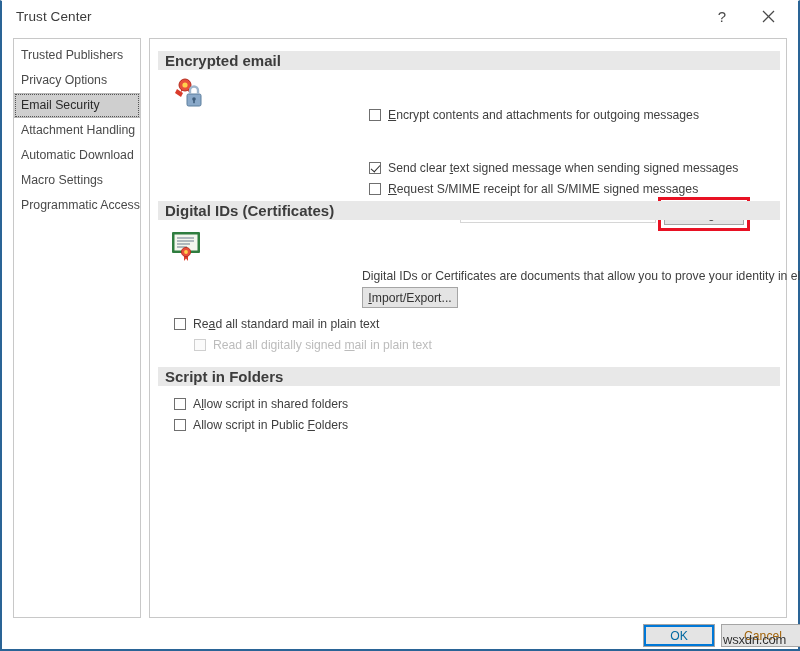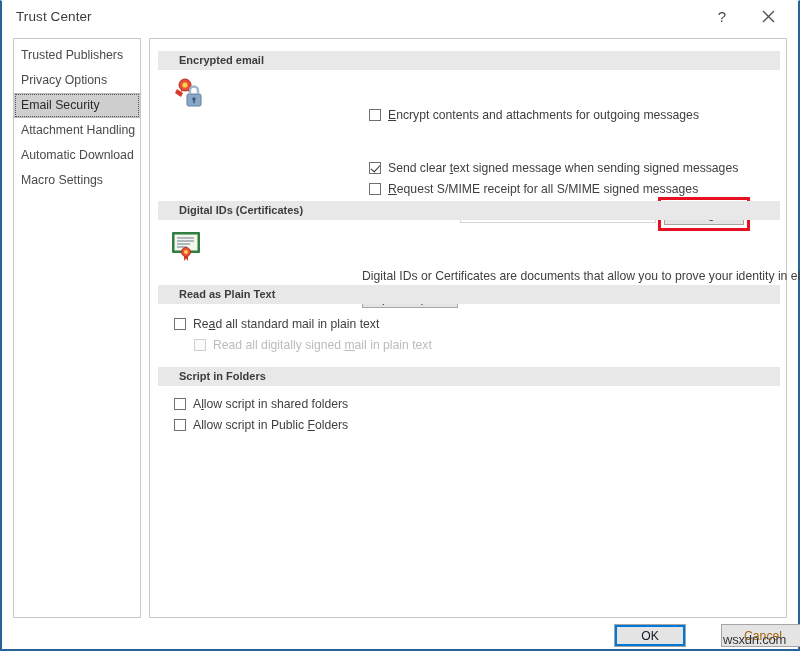--- a/index.html
+++ b/index.html
@@ -89,25 +89,25 @@
     border: 1px solid #c8c8c8;
     background: #ffffff;
   }
 
   .section-header {
     position: absolute;
     left: 8px;
     width: 622px;
     height: 19px;
     background: #e8e8e8;
-    font-size: 11px;
+    font-size: 15px;
     font-weight: bold;
     color: #3c3c3c;
     line-height: 19px;
-    padding-left: 21px;
+    padding-left: 7px;
     white-space: nowrap;
   }
 
   .cb-row {
     position: absolute;
     font-size: 12.2px;
     color: #3f3f3f;
     white-space: nowrap;
     display: flex;
     align-items: center;
@@ -191,28 +191,28 @@
     left: 212px; top: 230px;
     font-size: 12.2px;
     color: #3f3f3f;
     white-space: nowrap;
   }
   #import-export-btn { left: 212px; top: 248px; width: 96px; height: 21px; }
 
   
   #ok-btn {
     position: absolute;
-    left: 612px; top: 623px;
+    left: 641px; top: 623px;
     width: 72px; height: 23px;
     background: #e4e4e4;
     border: 1px solid #a5a5a5;
     outline: 2px solid #0078d7;
     outline-offset: -3px;
     font-size: 12.2px;
-    color: #0f172a;
+    color: #0369a1;
     display: flex; align-items: center; justify-content: center;
     cursor: default;
   }
   #cancel-btn {
     position: absolute;
     left: 719px; top: 623px;
     width: 84px; height: 23px;
     background: #e4e4e4;
     border: 1px solid #a5a5a5;
     font-size: 12.2px;
@@ -251,20 +251,21 @@
     </div>
   </div>
 
   <div id="sidebar">
     <div class="nav-item"><span>Trusted Publishers</span></div>
     <div class="nav-item"><span>Privacy Options</span></div>
     <div class="nav-item selected"><span>Email Security</span></div>
     <div class="nav-item"><span>Attachment Handling</span></div>
     <div class="nav-item"><span>Automatic Download</span></div>
     <div class="nav-item"><span>Macro Settings</span></div>
+    <div class="nav-item"><span>Programmatic Access</span></div>
   </div>
 
   <div id="main">
 
     <div class="section-header" style="top:12px;">Encrypted email</div>
 
     <div class="icon-wrap" style="left:20px; top:38px;">
       <svg width="34" height="34" viewBox="0 0 34 34">
         <path d="M11 3 L19 3 L19 15 L15 11.5 L11 15 Z" fill="#d93b2b"></path>
         <circle cx="15" cy="8" r="6" fill="#e8503c" stroke="#b52c1e" stroke-width="1"></circle>
@@ -322,21 +323,20 @@
         <circle cx="16" cy="23" r="1.9" fill="#ffd34d"></circle>
       </svg>
     </div>
 
     <div id="digital-id-desc">Digital IDs or Certificates are documents that allow you to prove your identity in electronic transactions.</div>
 
     <div class="winbtn" id="import-export-btn">
       <span><u class="acc">I</u>mport/Export...</span>
     </div>
 
-    <div class="section-header" style="top:246px;">Read as Plain Text</div>
 
     <div class="cb-row" style="left:24px; top:278px;">
       <span class="cbox"></span>
       <span>Re<u class="acc">a</u>d all standard mail in plain text</span>
     </div>
 
     <div class="cb-row disabled" style="left:44px; top:299px;">
       <span class="cbox disabled"></span>
       <span>Read all digitally signed <u class="acc">m</u>ail in plain text</span>
     </div>

